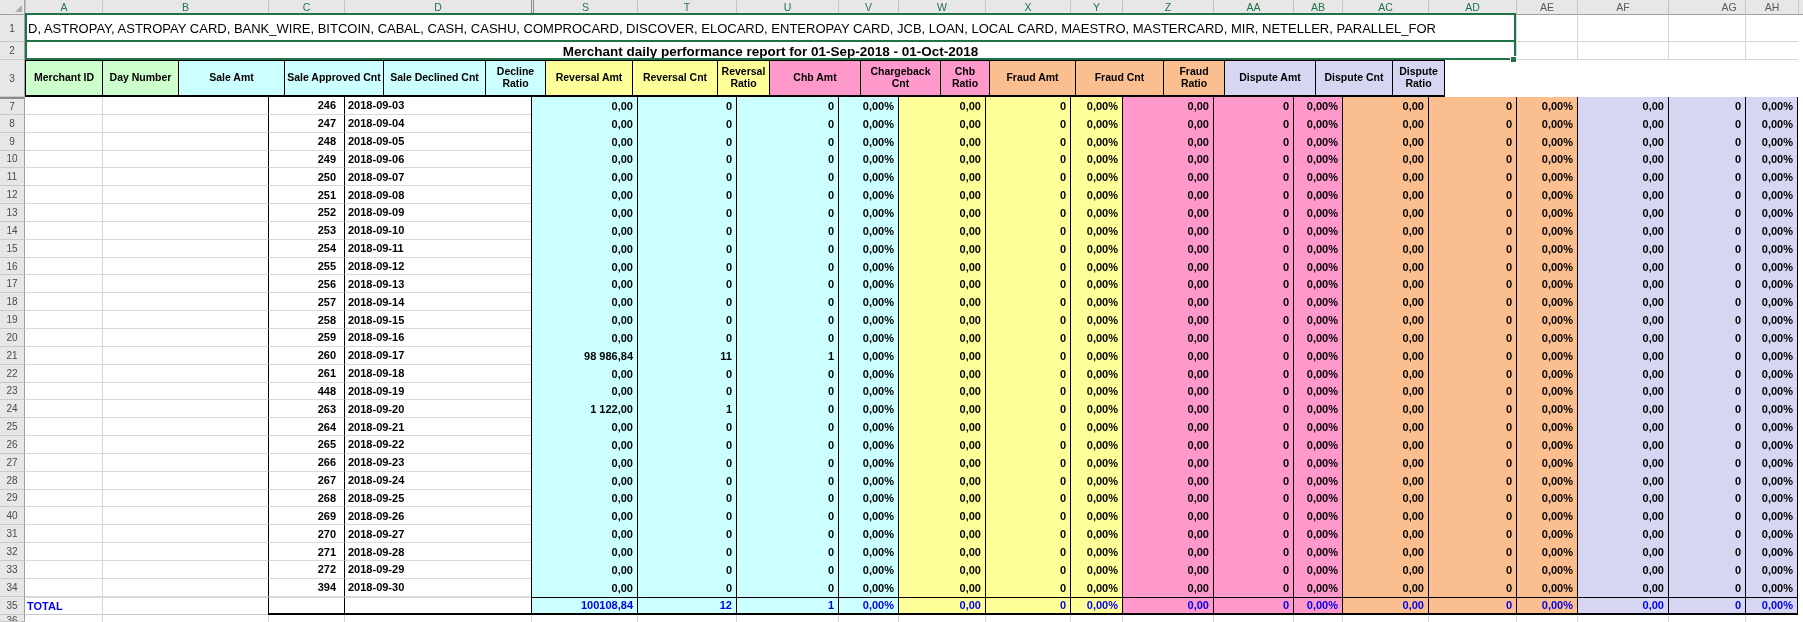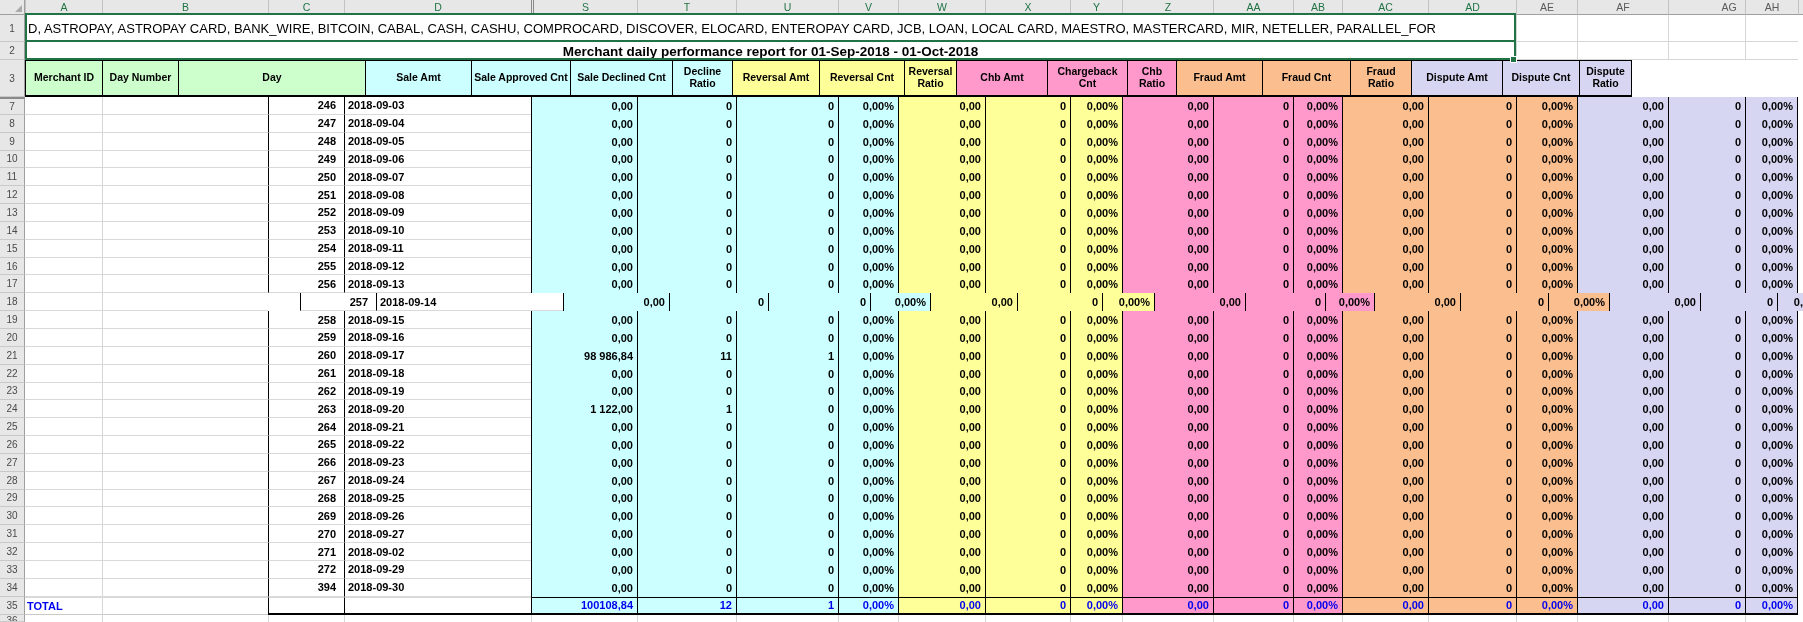--- a/index.html
+++ b/index.html
@@ -121,21 +121,20 @@
       <div class="cell ghostcell" style="width: 77px; flex: 0 0 77px;"></div>
       <div class="cell ghostcell" style="width: 53px; flex: 0 0 53px;"></div>
       <div class="cell filler" style="width: 5px; flex: 0 0 5px;"></div>
     </div>
 
   <div id="row3" class="hrow">
     <div class="gut">3</div>
 
   <div class="cell hcell" style="width: 77px; flex: 0 0 77px; background: rgb(204, 255, 204);">Merchant ID</div>
       <div class="cell hcell" style="width: 76px; flex: 0 0 76px; background: rgb(204, 255, 204);">Day Number</div>
-      <div class="cell hcell" style="width: 187px; flex: 0 0 187px; background: rgb(204, 255, 204);">Day</div>
       <div class="cell hcell" style="width: 106px; flex: 0 0 106px; background: rgb(204, 255, 255);">Sale Amt</div>
       <div class="cell hcell" style="width: 99px; flex: 0 0 99px; background: rgb(204, 255, 255);">Sale Approved Cnt</div>
       <div class="cell hcell" style="width: 102px; flex: 0 0 102px; background: rgb(204, 255, 255);">Sale Declined Cnt</div>
       <div class="cell hcell" style="width: 60px; flex: 0 0 60px; background: rgb(204, 255, 255);">Decline Ratio</div>
       <div class="cell hcell" style="width: 87px; flex: 0 0 87px; background: rgb(255, 255, 153);">Reversal Amt</div>
       <div class="cell hcell" style="width: 85px; flex: 0 0 85px; background: rgb(255, 255, 153);">Reversal Cnt</div>
       <div class="cell hcell" style="width: 52px; flex: 0 0 52px; background: rgb(255, 255, 153);">Reversal Ratio</div>
       <div class="cell hcell" style="width: 91px; flex: 0 0 91px; background: rgb(255, 153, 204);">Chb Amt</div>
       <div class="cell hcell" style="width: 80px; flex: 0 0 80px; background: rgb(255, 153, 204);">Chargeback Cnt</div>
       <div class="cell hcell" style="width: 49px; flex: 0 0 49px; background: rgb(255, 153, 204);">Chb Ratio</div>
@@ -410,21 +409,21 @@
         <div class="cell dcell b-blk val" style="width: 61px; flex: 0 0 61px; background: rgb(251, 191, 143);">0,00%</div>
         <div class="cell dcell b-blk val" style="width: 91px; flex: 0 0 91px; background: rgb(214, 214, 242);">0,00</div>
         <div class="cell dcell b-blk val" style="width: 77px; flex: 0 0 77px; background: rgb(214, 214, 242);">0</div>
         <div class="cell dcell b-blk lastcol val" style="width: 53px; flex: 0 0 53px; background: rgb(214, 214, 242);">0,00%</div>
         <div class="cell filler" style="width: 5px; flex: 0 0 5px;"></div>
       </div>
       <div class="hrow drow">
         <div class="gut">18</div>
         <div class="cell dcell hb" style="width: 77px; flex: 0 0 77px;"></div>
         <div class="cell dcell b-gry hb" style="width: 166px; flex: 0 0 166px;"></div>
-        <div class="cell dcell b-blk hb num" style="width: 76px; flex: 0 0 76px; margin-left: 32px;">257</div>
+        <div class="cell dcell b-blk hb num" style="width: 76px; flex: 0 0 76px;">257</div>
         <div class="cell dcell b-blk hb datel" style="width: 187px; flex: 0 0 187px;">2018-09-14</div>
         <div class="cell dcell b-blk val" style="width: 106px; flex: 0 0 106px; background: rgb(204, 255, 255);">0,00</div>
         <div class="cell dcell b-blk val" style="width: 99px; flex: 0 0 99px; background: rgb(204, 255, 255);">0</div>
         <div class="cell dcell b-blk val" style="width: 102px; flex: 0 0 102px; background: rgb(204, 255, 255);">0</div>
         <div class="cell dcell b-blk val" style="width: 60px; flex: 0 0 60px; background: rgb(204, 255, 255);">0,00%</div>
         <div class="cell dcell b-blk val" style="width: 87px; flex: 0 0 87px; background: rgb(255, 255, 153);">0,00</div>
         <div class="cell dcell b-blk val" style="width: 85px; flex: 0 0 85px; background: rgb(255, 255, 153);">0</div>
         <div class="cell dcell b-blk val" style="width: 52px; flex: 0 0 52px; background: rgb(255, 255, 153);">0,00%</div>
         <div class="cell dcell b-blk val" style="width: 91px; flex: 0 0 91px; background: rgb(255, 153, 204);">0,00</div>
         <div class="cell dcell b-blk val" style="width: 80px; flex: 0 0 80px; background: rgb(255, 153, 204);">0</div>
@@ -530,21 +529,21 @@
         <div class="cell dcell b-blk val" style="width: 61px; flex: 0 0 61px; background: rgb(251, 191, 143);">0,00%</div>
         <div class="cell dcell b-blk val" style="width: 91px; flex: 0 0 91px; background: rgb(214, 214, 242);">0,00</div>
         <div class="cell dcell b-blk val" style="width: 77px; flex: 0 0 77px; background: rgb(214, 214, 242);">0</div>
         <div class="cell dcell b-blk lastcol val" style="width: 53px; flex: 0 0 53px; background: rgb(214, 214, 242);">0,00%</div>
         <div class="cell filler" style="width: 5px; flex: 0 0 5px;"></div>
       </div>
       <div class="hrow drow">
         <div class="gut">23</div>
         <div class="cell dcell hb" style="width: 77px; flex: 0 0 77px;"></div>
         <div class="cell dcell b-gry hb" style="width: 166px; flex: 0 0 166px;"></div>
-        <div class="cell dcell b-blk hb num" style="width: 76px; flex: 0 0 76px;">262</div>
+        <div class="cell dcell b-blk hb num" style="width: 76px; flex: 0 0 76px;">448</div>
         <div class="cell dcell b-blk hb datel" style="width: 187px; flex: 0 0 187px;">2018-09-19</div>
         <div class="cell dcell b-blk val" style="width: 106px; flex: 0 0 106px; background: rgb(204, 255, 255);">0,00</div>
         <div class="cell dcell b-blk val" style="width: 99px; flex: 0 0 99px; background: rgb(204, 255, 255);">0</div>
         <div class="cell dcell b-blk val" style="width: 102px; flex: 0 0 102px; background: rgb(204, 255, 255);">0</div>
         <div class="cell dcell b-blk val" style="width: 60px; flex: 0 0 60px; background: rgb(204, 255, 255);">0,00%</div>
         <div class="cell dcell b-blk val" style="width: 87px; flex: 0 0 87px; background: rgb(255, 255, 153);">0,00</div>
         <div class="cell dcell b-blk val" style="width: 85px; flex: 0 0 85px; background: rgb(255, 255, 153);">0</div>
         <div class="cell dcell b-blk val" style="width: 52px; flex: 0 0 52px; background: rgb(255, 255, 153);">0,00%</div>
         <div class="cell dcell b-blk val" style="width: 91px; flex: 0 0 91px; background: rgb(255, 153, 204);">0,00</div>
         <div class="cell dcell b-blk val" style="width: 80px; flex: 0 0 80px; background: rgb(255, 153, 204);">0</div>
@@ -695,21 +694,21 @@
         <div class="cell dcell b-blk val" style="width: 49px; flex: 0 0 49px; background: rgb(255, 153, 204);">0,00%</div>
         <div class="cell dcell b-blk val" style="width: 86px; flex: 0 0 86px; background: rgb(251, 191, 143);">0,00</div>
         <div class="cell dcell b-blk val" style="width: 88px; flex: 0 0 88px; background: rgb(251, 191, 143);">0</div>
         <div class="cell dcell b-blk val" style="width: 61px; flex: 0 0 61px; background: rgb(251, 191, 143);">0,00%</div>
         <div class="cell dcell b-blk val" style="width: 91px; flex: 0 0 91px; background: rgb(214, 214, 242);">0,00</div>
         <div class="cell dcell b-blk val" style="width: 77px; flex: 0 0 77px; background: rgb(214, 214, 242);">0</div>
         <div class="cell dcell b-blk lastcol val" style="width: 53px; flex: 0 0 53px; background: rgb(214, 214, 242);">0,00%</div>
         <div class="cell filler" style="width: 5px; flex: 0 0 5px;"></div>
       </div>
       <div class="hrow drow">
-        <div class="gut">30</div>
+        <div class="gut">40</div>
         <div class="cell dcell hb" style="width: 77px; flex: 0 0 77px;"></div>
         <div class="cell dcell b-gry hb" style="width: 166px; flex: 0 0 166px;"></div>
         <div class="cell dcell b-blk hb num" style="width: 76px; flex: 0 0 76px;">269</div>
         <div class="cell dcell b-blk hb datel" style="width: 187px; flex: 0 0 187px;">2018-09-26</div>
         <div class="cell dcell b-blk val" style="width: 106px; flex: 0 0 106px; background: rgb(204, 255, 255);">0,00</div>
         <div class="cell dcell b-blk val" style="width: 99px; flex: 0 0 99px; background: rgb(204, 255, 255);">0</div>
         <div class="cell dcell b-blk val" style="width: 102px; flex: 0 0 102px; background: rgb(204, 255, 255);">0</div>
         <div class="cell dcell b-blk val" style="width: 60px; flex: 0 0 60px; background: rgb(204, 255, 255);">0,00%</div>
         <div class="cell dcell b-blk val" style="width: 87px; flex: 0 0 87px; background: rgb(255, 255, 153);">0,00</div>
         <div class="cell dcell b-blk val" style="width: 85px; flex: 0 0 85px; background: rgb(255, 255, 153);">0</div>
@@ -747,21 +746,21 @@
         <div class="cell dcell b-blk val" style="width: 91px; flex: 0 0 91px; background: rgb(214, 214, 242);">0,00</div>
         <div class="cell dcell b-blk val" style="width: 77px; flex: 0 0 77px; background: rgb(214, 214, 242);">0</div>
         <div class="cell dcell b-blk lastcol val" style="width: 53px; flex: 0 0 53px; background: rgb(214, 214, 242);">0,00%</div>
         <div class="cell filler" style="width: 5px; flex: 0 0 5px;"></div>
       </div>
       <div class="hrow drow">
         <div class="gut">32</div>
         <div class="cell dcell hb" style="width: 77px; flex: 0 0 77px;"></div>
         <div class="cell dcell b-gry hb" style="width: 166px; flex: 0 0 166px;"></div>
         <div class="cell dcell b-blk hb num" style="width: 76px; flex: 0 0 76px;">271</div>
-        <div class="cell dcell b-blk hb datel" style="width: 187px; flex: 0 0 187px;">2018-09-02</div>
+        <div class="cell dcell b-blk hb datel" style="width: 187px; flex: 0 0 187px;">2018-09-28</div>
         <div class="cell dcell b-blk val" style="width: 106px; flex: 0 0 106px; background: rgb(204, 255, 255);">0,00</div>
         <div class="cell dcell b-blk val" style="width: 99px; flex: 0 0 99px; background: rgb(204, 255, 255);">0</div>
         <div class="cell dcell b-blk val" style="width: 102px; flex: 0 0 102px; background: rgb(204, 255, 255);">0</div>
         <div class="cell dcell b-blk val" style="width: 60px; flex: 0 0 60px; background: rgb(204, 255, 255);">0,00%</div>
         <div class="cell dcell b-blk val" style="width: 87px; flex: 0 0 87px; background: rgb(255, 255, 153);">0,00</div>
         <div class="cell dcell b-blk val" style="width: 85px; flex: 0 0 85px; background: rgb(255, 255, 153);">0</div>
         <div class="cell dcell b-blk val" style="width: 52px; flex: 0 0 52px; background: rgb(255, 255, 153);">0,00%</div>
         <div class="cell dcell b-blk val" style="width: 91px; flex: 0 0 91px; background: rgb(255, 153, 204);">0,00</div>
         <div class="cell dcell b-blk val" style="width: 80px; flex: 0 0 80px; background: rgb(255, 153, 204);">0</div>
         <div class="cell dcell b-blk val" style="width: 49px; flex: 0 0 49px; background: rgb(255, 153, 204);">0,00%</div>

